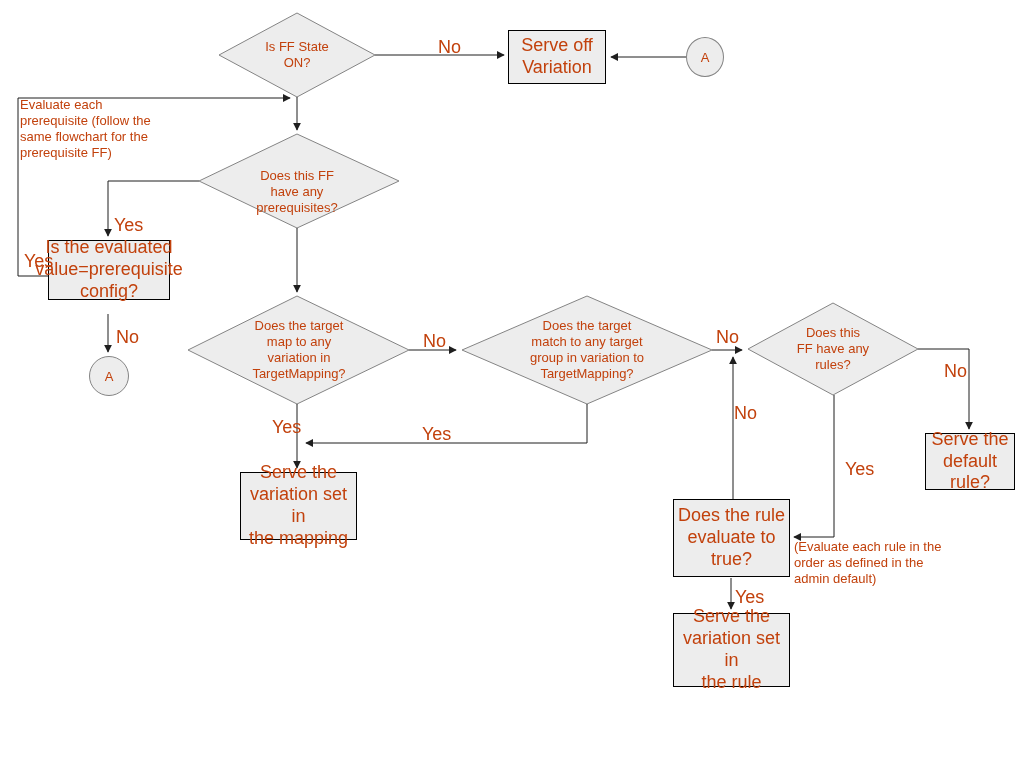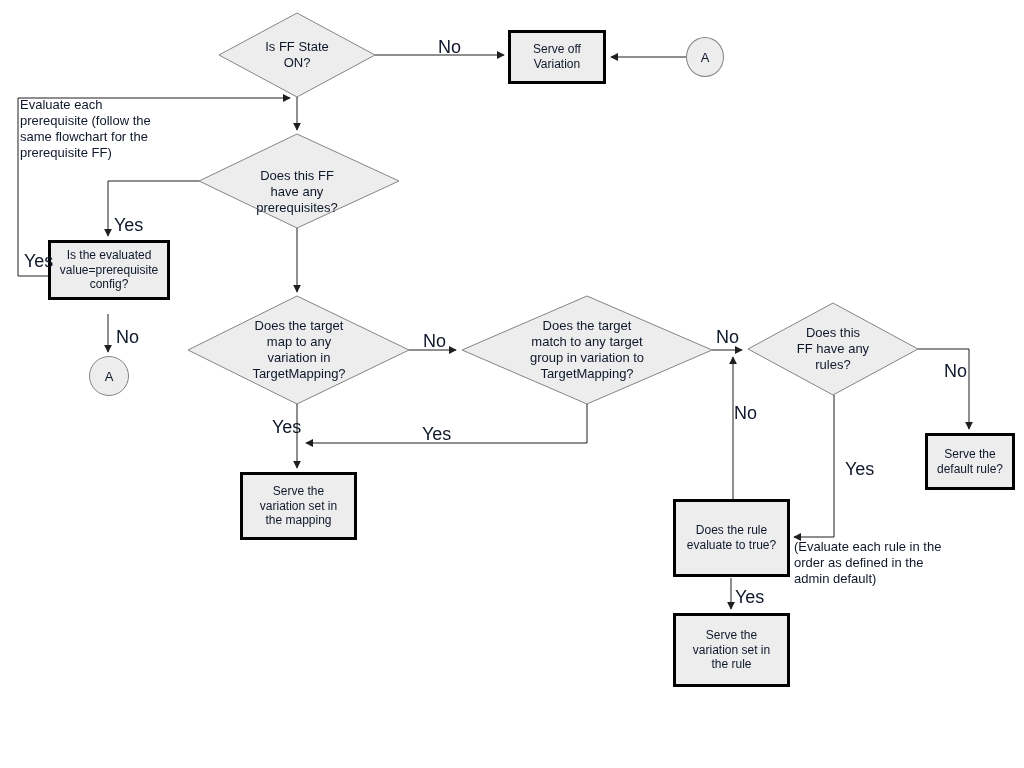--- a/index.html
+++ b/index.html
@@ -2,39 +2,39 @@
 <html><head>
 <meta charset="utf-8">
 <style>
   html, body { margin: 0; padding: 0; background: #ffffff; }
   .stage {
     position: relative;
     width: 1024px;
     height: 768px;
     background: #ffffff;
     font-family: "Liberation Sans", sans-serif;
-    color: #0f172a;
+    color: #c2410c;
     overflow: hidden;
   }
   .stage svg.canvas {
     position: absolute;
     left: 0; top: 0;
     width: 1024px; height: 768px;
   }
   .shape { fill: #ededed; stroke: #848484; stroke-width: 1; }
   .edge  { fill: none; stroke: #1f1f1f; stroke-width: 1; }
   .proc {
     position: absolute;
     background: #ededed;
-    border: 3px solid #000000;
+    border: 1px solid #000000;
     display: flex;
     align-items: center;
     justify-content: center;
     text-align: center;
-    font-size: 12px;
+    font-size: 18px;
     line-height: 1.22;
     white-space: pre-line;
     box-sizing: border-box;
   }
   .circle-node {
     position: absolute;
     background: #ededed;
     border: 1px solid #848484;
     border-radius: 50%;
     display: flex;

